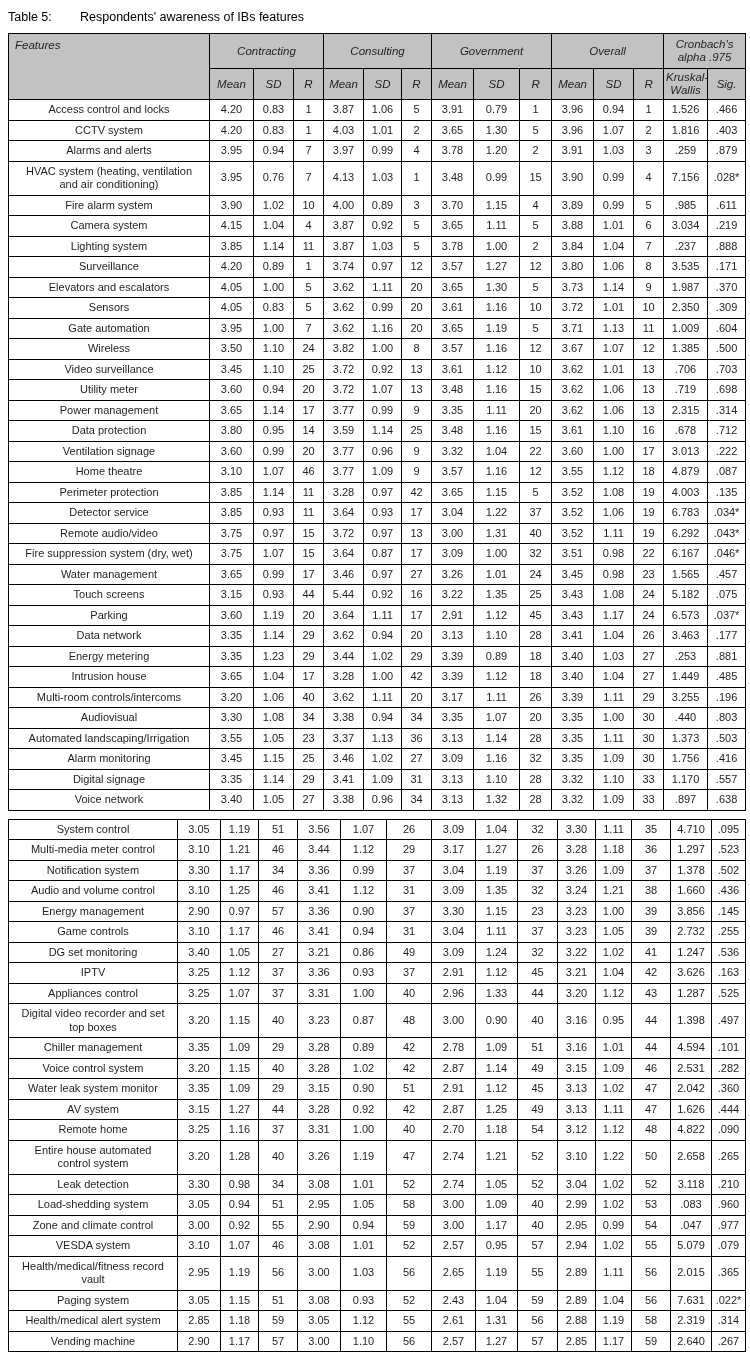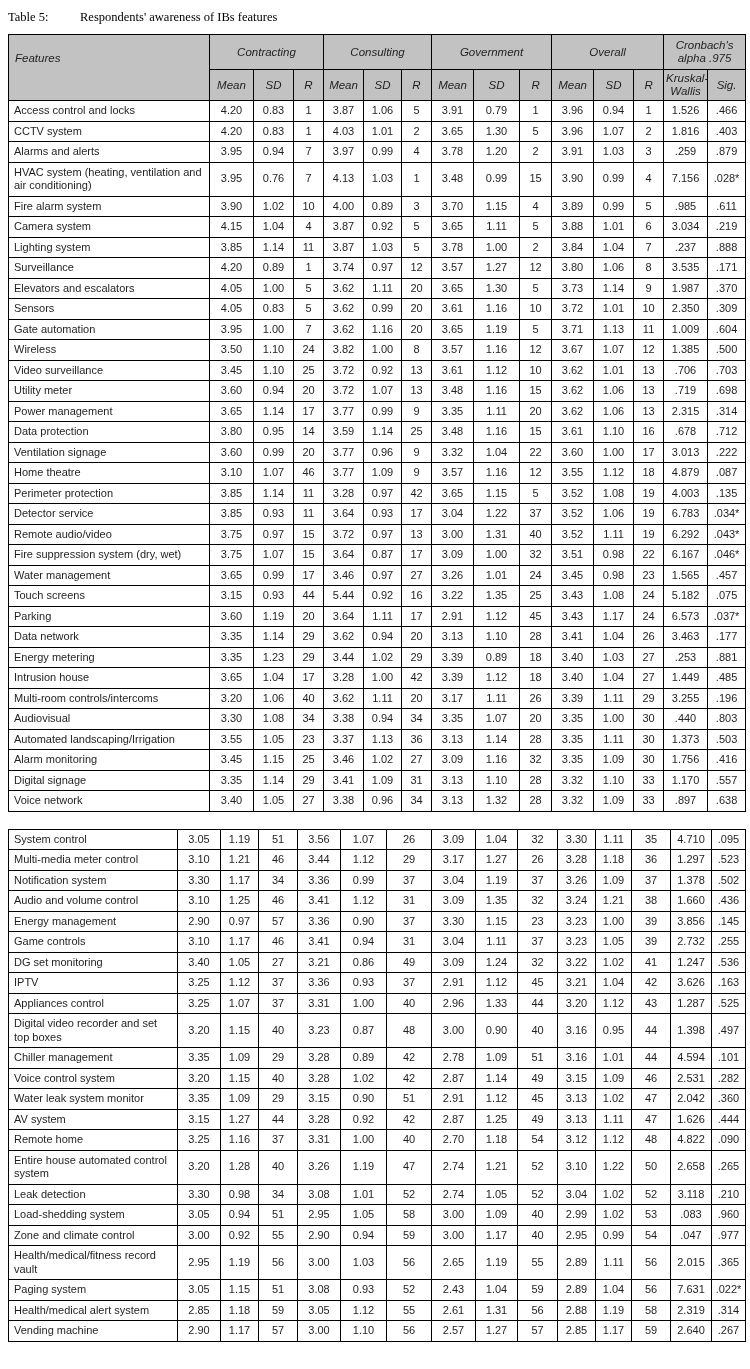--- a/index.html
+++ b/index.html
@@ -3,40 +3,40 @@
 <meta charset="utf-8">
 <style>
   html,body{margin:0;padding:0;background:#ffffff;}
   body{
     width:750px;
     font-family:"Liberation Sans", sans-serif;
     color:#1f1f1f;
     -webkit-font-smoothing:antialiased;
   }
   .page{padding:8px 0 0 8px;width:742px;}
-  .title-row{display:flex;align-items:baseline;font-size:12.5px;margin:2px 0 9px 0;color:#000;font-family:Liberation Serif, serif;}
+  .title-row{display:flex;align-items:baseline;font-size:12.5px;margin:2px 0 9px 0;color:#000;}
   .title-label{width:72px;flex:0 0 72px;}
   table{border-collapse:collapse;table-layout:fixed;width:737px;background:#fff;}
   th,td{border:1px solid #000;overflow:hidden;}
   th{
     background:var(--hdr,#c2c2c2);
     font-style:italic;
     font-weight:normal;
     font-size:11.5px;
     text-align:center;
     vertical-align:middle;
     padding:2px 2px;
     line-height:13px;
   }
-  th.features{text-align:left;vertical-align:top;padding:17px 6px;margin-left:16px;}
+  th.features{text-align:left;vertical-align:top;padding:5px 6px;margin-left:16px;}
   tr.group-row th{height:30px;}
   tr.sub-row th{height:26px;}
-  td.feature{font-size:11px;text-align:left;padding:3px 5px;line-height:13.5px;vertical-align:middle;}
+  td.feature{font-size:11px;text-align:center;padding:3px 11px;line-height:13.5px;vertical-align:middle;}
   td.num{font-size:11px;text-align:center;padding:3px 1px;line-height:13.5px;vertical-align:middle;white-space:nowrap;}
-  .section2{margin-top:17px;}
+  .section2{margin-top:8px;}
 </style>
 </head>
 <body>
 
 <div class="page">
 
   <div class="title-row">
     <span class="title-label">Table 5:</span>
     <span class="title-text">Respondents' awareness of IBs features</span>
   </div>
@@ -1003,20 +1003,37 @@
           <td class="num">3.00</td>
           <td class="num">1.17</td>
           <td class="num">40</td>
           <td class="num">2.95</td>
           <td class="num">0.99</td>
           <td class="num">54</td>
           <td class="num">.047</td>
           <td class="num">.977</td>
         </tr>
         <tr>
+          <td class="feature">VESDA system</td>
+          <td class="num">3.10</td>
+          <td class="num">1.07</td>
+          <td class="num">46</td>
+          <td class="num">3.08</td>
+          <td class="num">1.01</td>
+          <td class="num">52</td>
+          <td class="num">2.57</td>
+          <td class="num">0.95</td>
+          <td class="num">57</td>
+          <td class="num">2.94</td>
+          <td class="num">1.02</td>
+          <td class="num">55</td>
+          <td class="num">5.079</td>
+          <td class="num">.079</td>
+        </tr>
+        <tr>
           <td class="feature">Health/medical/fitness record vault</td>
           <td class="num">2.95</td>
           <td class="num">1.19</td>
           <td class="num">56</td>
           <td class="num">3.00</td>
           <td class="num">1.03</td>
           <td class="num">56</td>
           <td class="num">2.65</td>
           <td class="num">1.19</td>
           <td class="num">55</td>

